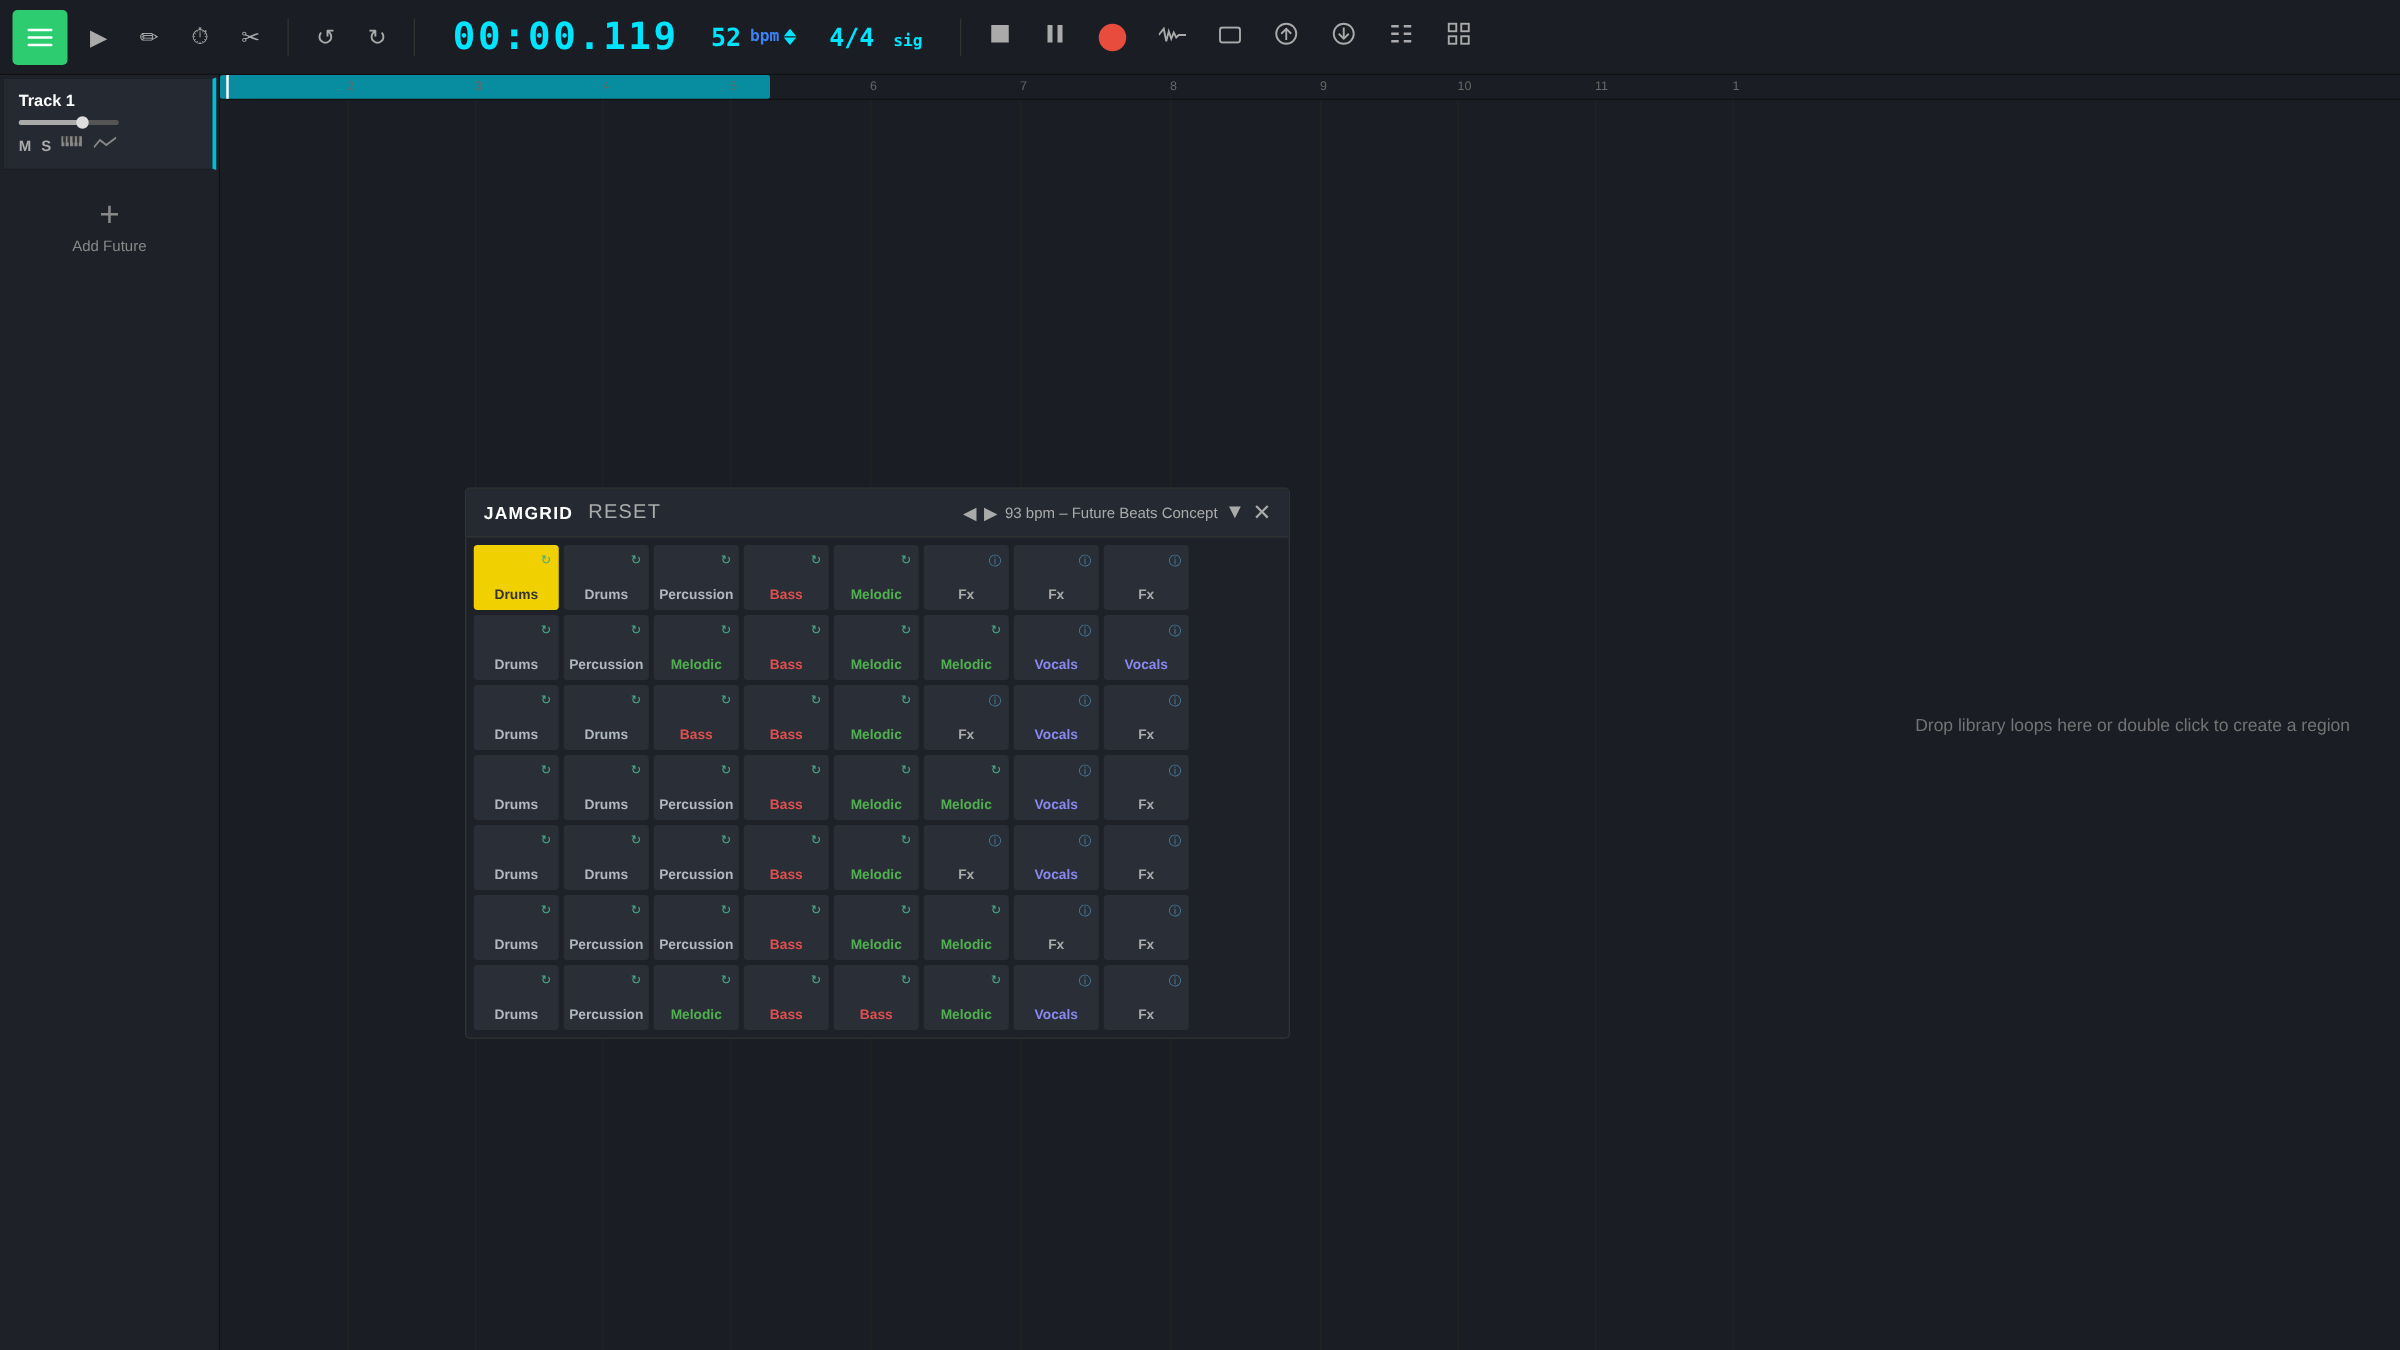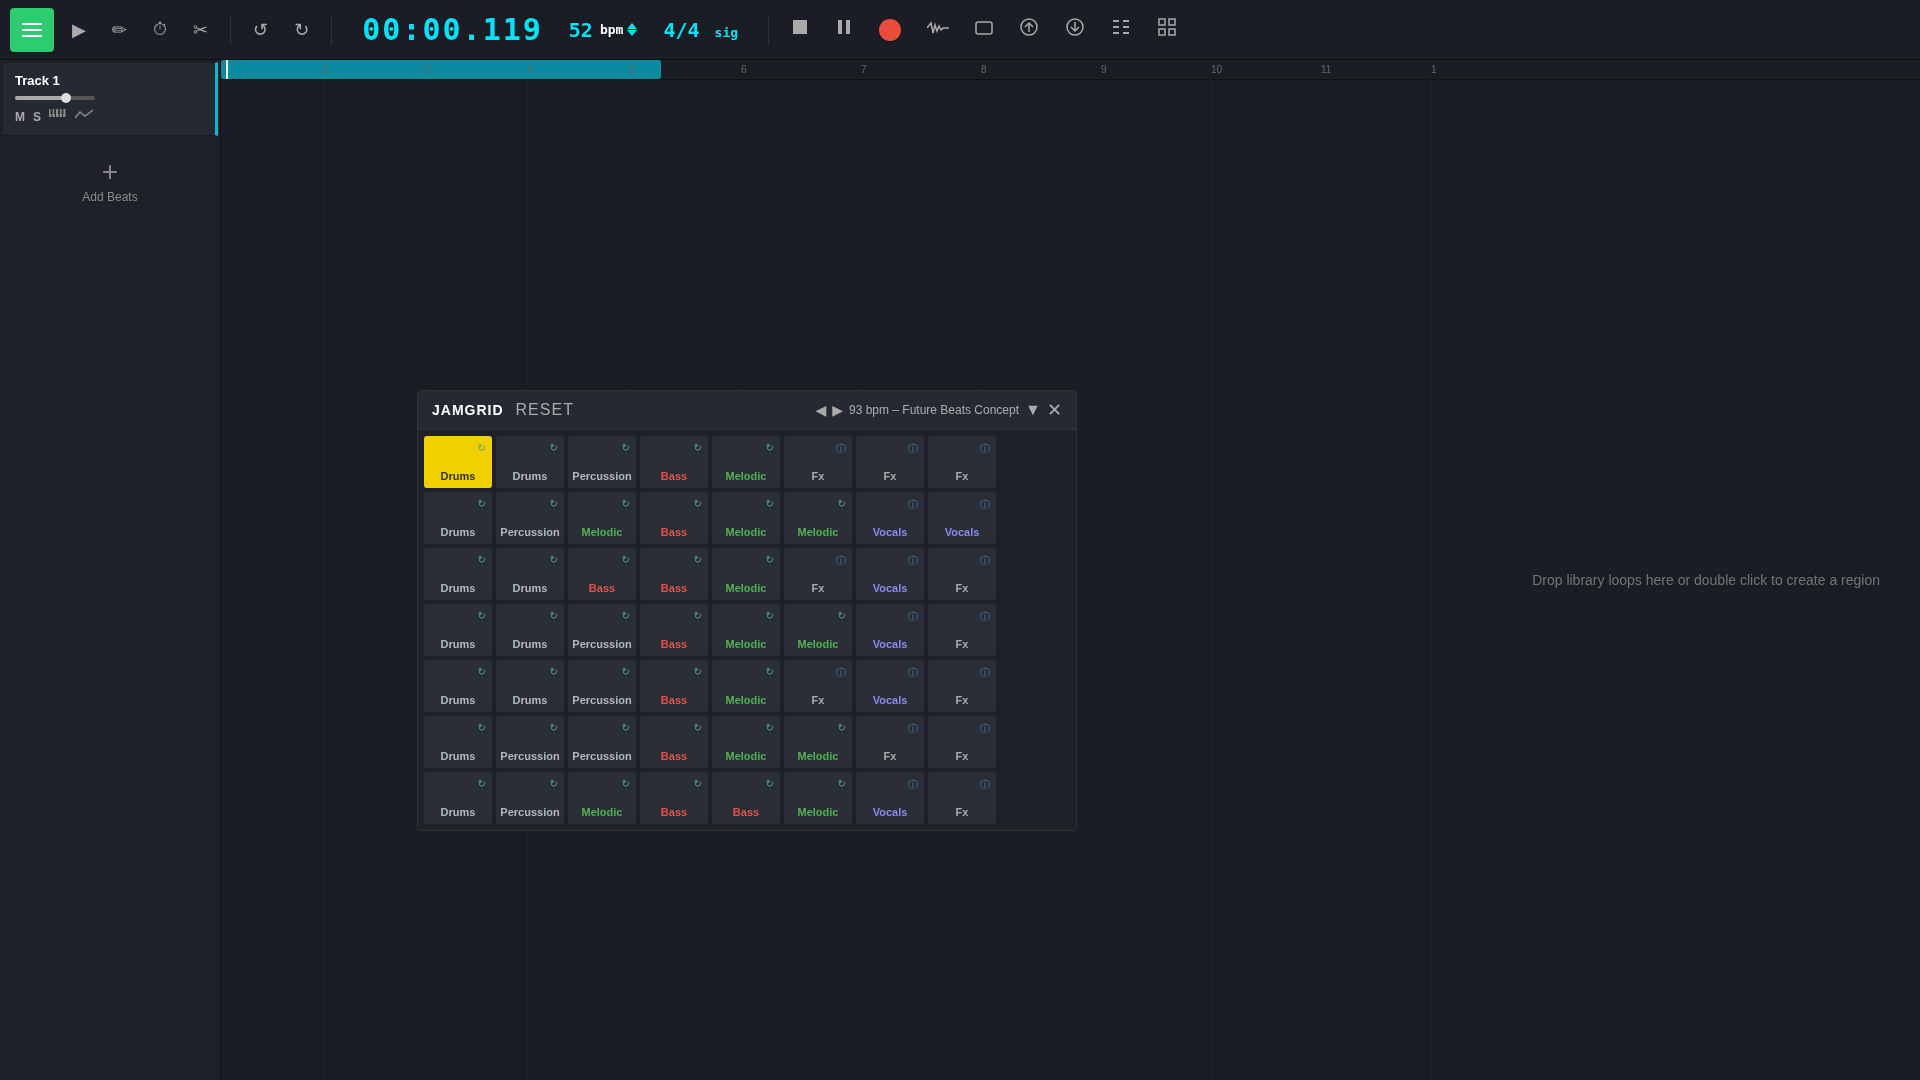--- a/index.html
+++ b/index.html
@@ -112,21 +112,21 @@
     }
 
     
     .main-area {
       display: flex;
       height: calc(1080px - 60px);
     }
 
     
     .track-sidebar {
-      width: 221px;
+      width: 176px;
       background: #1e2228;
       border-right: 1px solid #111;
       flex-shrink: 0;
       display: flex;
       flex-direction: column;
       gap: 0;
     }
     .track-item {
       background: #252a32;
       border: 1px solid #1a1e24;
@@ -376,21 +376,21 @@
 
   <button class="toolbar-btn">↺</button>
   <button class="toolbar-btn">↻</button>
 
   <div class="toolbar-separator"></div>
 
   <div class="time-display">00:00.119</div>
 
   <div class="bpm-display">
     <span>52</span>
-    <span style="font-size:13px;color:#ffffff;margin-left:3px;">bpm</span>
+    <span style="font-size:13px;color:#3b82f6;margin-left:3px;">bpm</span>
     <div class="bpm-arrows">
       <div class="bpm-arrow up"></div>
       <div class="bpm-arrow down"></div>
     </div>
   </div>
 
   <div class="sig-display">
     <span>4/4</span>
     <span style="font-size:13px;color:#00e5ff;margin-left:3px;">sig</span>
   </div>
@@ -482,21 +482,21 @@
         </button>
         <button class="track-ctrl-btn">
           <svg width="18" height="14" viewBox="0 0 18 14">
               <polyline points="0,10 5,4 10,8 18,2" fill="none" stroke="#888" stroke-width="1.5"></polyline>
             </svg>
         </button>
       </div>
     </div>
     <div class="add-track-area">
       <div class="add-track-plus">+</div>
-      <div class="add-track-label">Add Beats</div>
+      <div class="add-track-label">Add Future</div>
     </div>
   </div>
 
   <div class="timeline-area" style="position:relative;">
 
     <div class="timeline-ruler">
       <div class="ruler-marks">
         <div class="timeline-region" style="left:0;width:440px;"></div>
         <div class="playhead" style="left:5px;"></div>
         <span class="ruler-mark" style="left:102px;">2</span>

